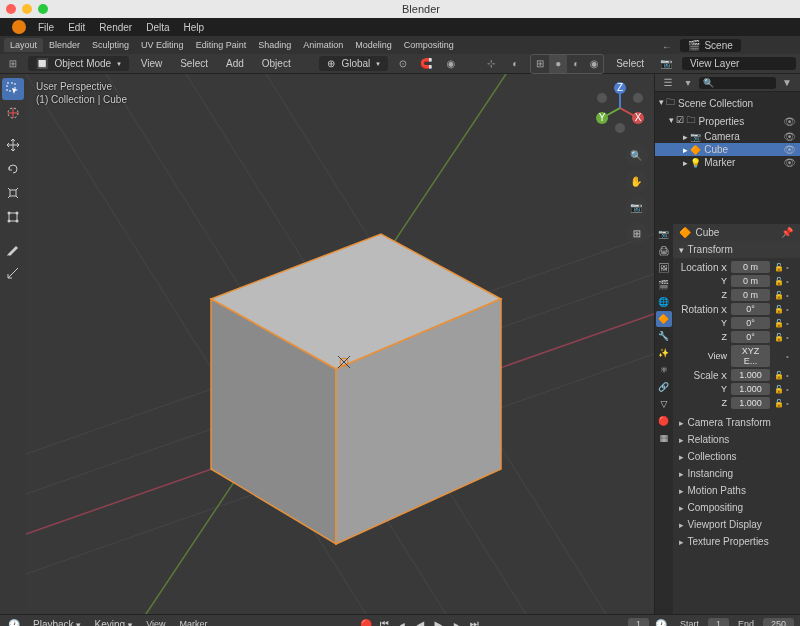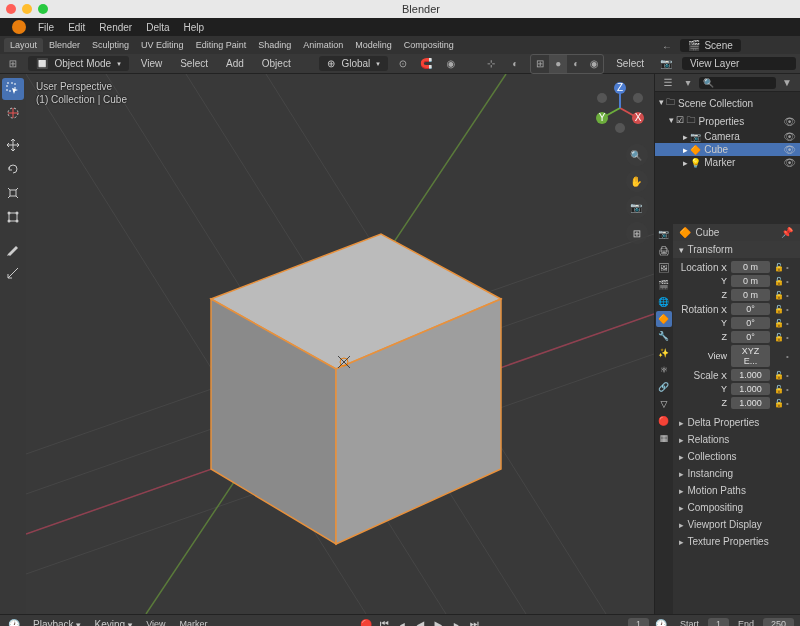--- a/index.html
+++ b/index.html
@@ -349,21 +349,21 @@
               <div class="lock">🔓</div>
               <div class="lock">•</div>
             </div>
           <div class="prop-row">
               <div class="prop-label">Z</div>
               <div class="prop-val">1.000</div>
               <div class="lock">🔓</div>
               <div class="lock">•</div>
             </div>
         </div>
-        <div class="collapsed">▸ <span>Delta Properties</span></div>
+        <div class="collapsed">▸ <span>Camera Transform</span></div>
         <div class="collapsed">▸ <span>Relations</span></div>
         <div class="collapsed">▸ <span>Collections</span></div>
         <div class="collapsed">▸ <span>Instancing</span></div>
         <div class="collapsed">▸ <span>Motion Paths</span></div>
         <div class="collapsed">▸ <span>Compositing</span></div>
         <div class="collapsed">▸ <span>Viewport Display</span></div>
         <div class="collapsed">▸ <span>Texture Properties</span></div>
       </div>
     </div>
   </div>

